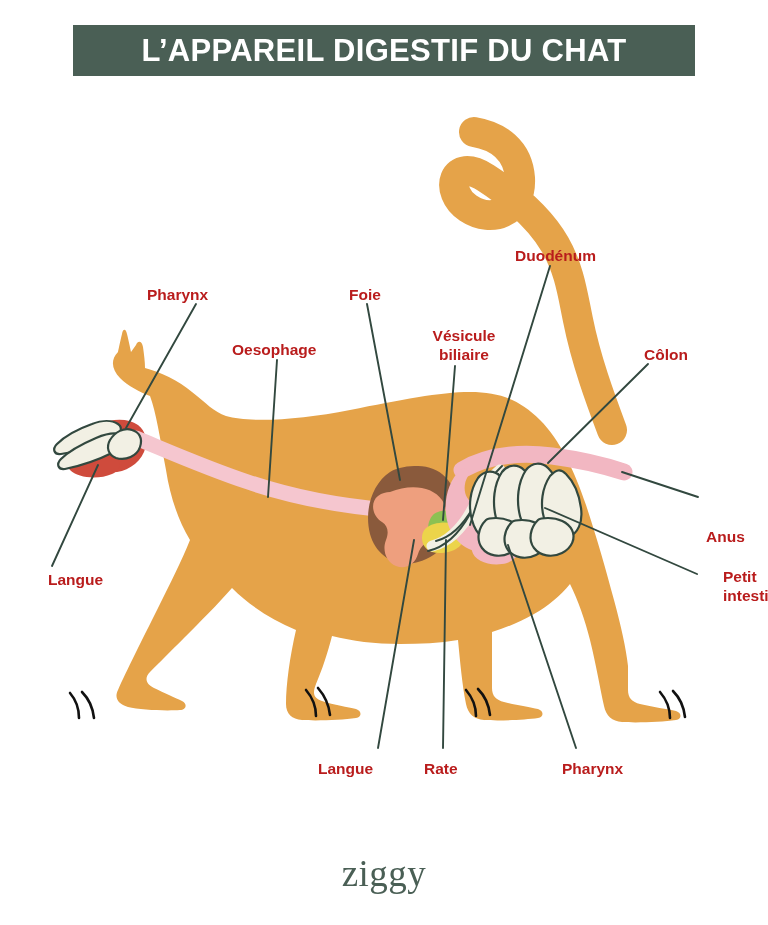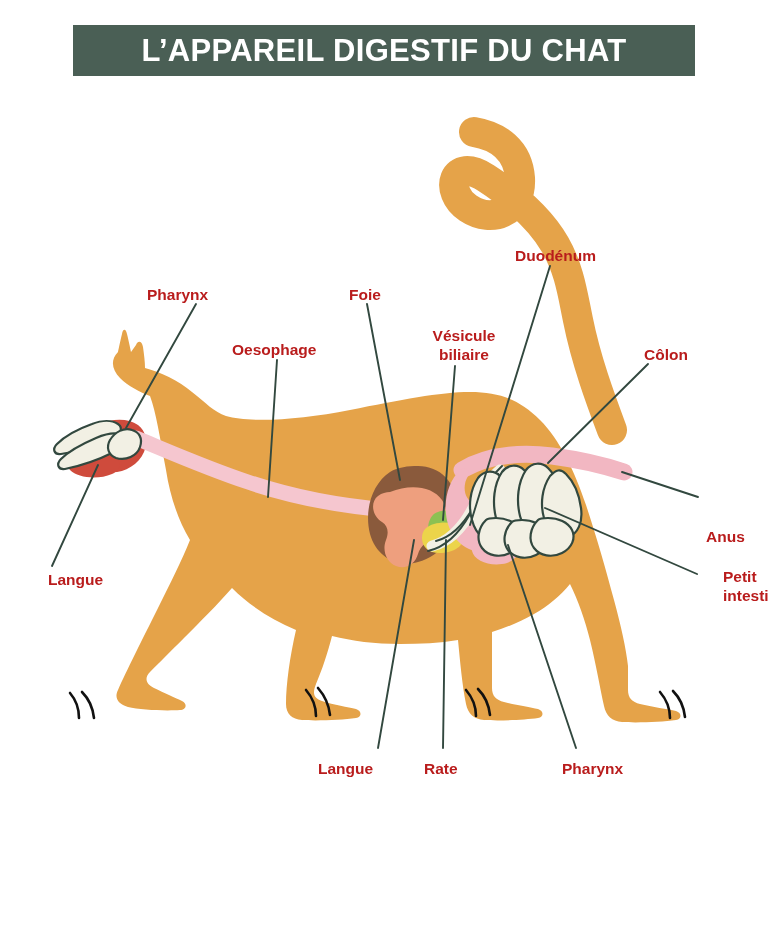--- a/index.html
+++ b/index.html
@@ -310,14 +310,15 @@
   <div class="lbl" style="left:515px; top:246px;">Duodénum</div>
   <div class="lbl" style="left:644px; top:345px;">Côlon</div>
   <div class="lbl" style="left:706px; top:527px;">Anus</div>
   <div class="lbl" style="left:723px; top:567px; width:64px;">Petit
 intestin</div>
   <div class="lbl" style="left:24px;  top:570px;margin-left:24px;">Langue</div>
   <div class="lbl" style="left:318px; top:759px;">Langue</div>
   <div class="lbl" style="left:424px; top:759px;">Rate</div>
   <div class="lbl" style="left:562px; top:759px;">Pharynx</div>
 
+  <div class="brand">ziggy</div>
 
 </div>
 
 </body></html>

